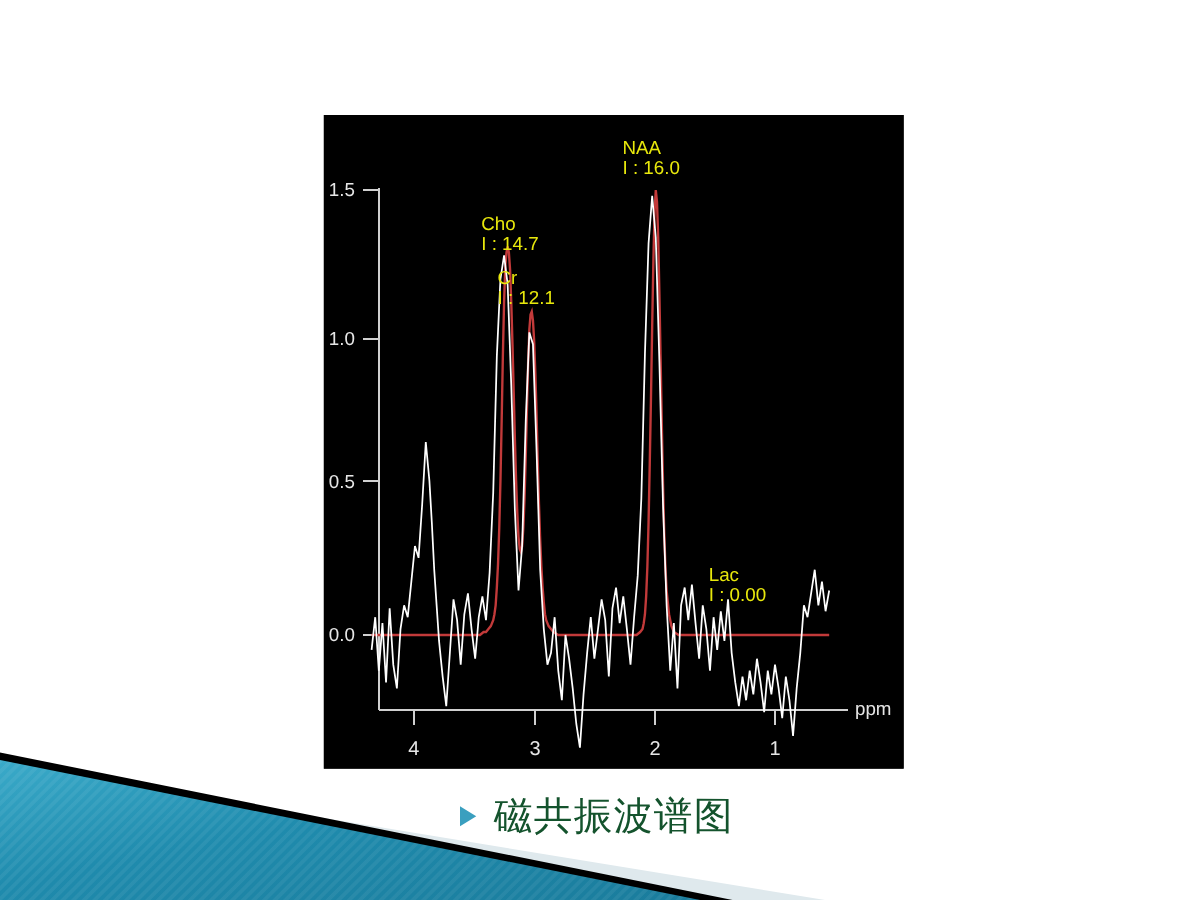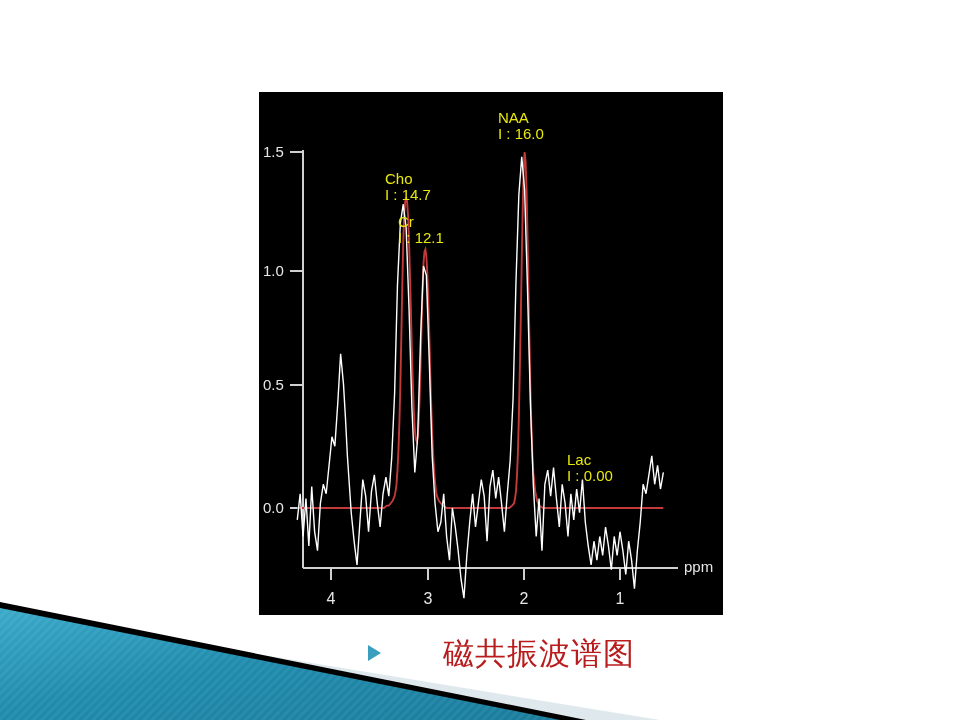--- a/index.html
+++ b/index.html
@@ -42,25 +42,24 @@
   #caption-bullet{
     width:0;height:0;
     border-left:13px solid #3a9fbf;
     border-top:8px solid transparent;
     border-bottom:8px solid transparent;
     flex:0 0 auto;
   }
   #caption-text{
     font-family:"DejaVu Sans","Liberation Sans",sans-serif;
     font-size:31px;
-    color:#b91c1c;
+    color:#14532d;
     line-height:1;
     white-space:nowrap;
     letter-spacing:1px;
-    margin-left:48px;
   }
 </style>
 </head>
 <body>
 
 <div id="slide">
 
   <div class="banner">
     <svg width="960" height="130" viewBox="0 0 960 130" xmlns="http://www.w3.org/2000/svg">
       <defs>

